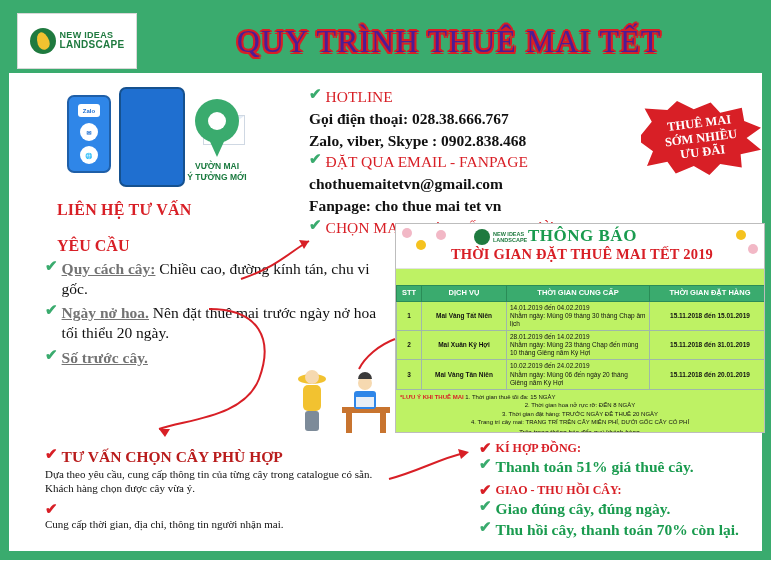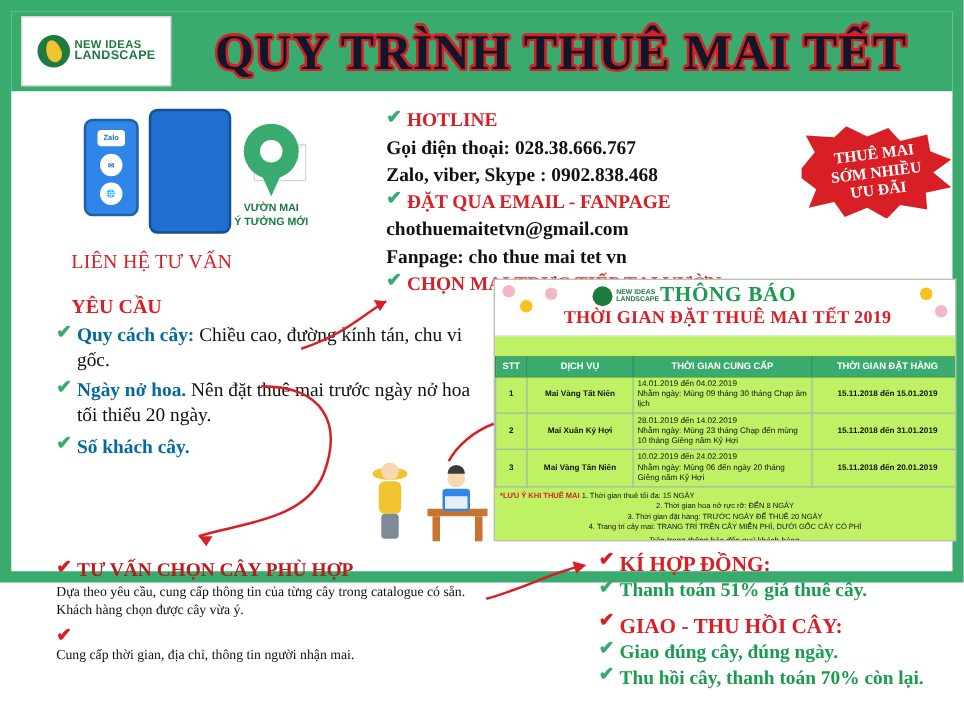--- a/index.html
+++ b/index.html
@@ -3,21 +3,21 @@
 <meta charset="utf-8">
 <style>
   html,body{margin:0;padding:0;}
   body{
     width:771px;height:574px;
     font-family:"Liberation Serif", serif;
     background:#ffffff;
     overflow:hidden;
   }
   .page{
-    position:relative;width:771px;height:466px;
+    position:relative;width:771px;height:560px;
     box-sizing:border-box;
     border:9px solid #3aab6e;
     background:#ffffff;
   }
   
   .header{
     position:absolute;left:0;top:0;width:753px;height:64px;
     background:#3aab6e;
   }
   .logo-box{
@@ -35,32 +35,32 @@
     background:#f2c230;border-radius:50% 50% 50% 50%/60% 60% 40% 40%;
     transform:rotate(-18deg);
   }
   .logo-text{font-family:"Liberation Sans",sans-serif;line-height:1.05;}
   .logo-text .l1{font-size:9px;font-weight:bold;color:#1f7a3f;letter-spacing:.3px;}
   .logo-text .l2{font-size:10px;font-weight:bold;color:#1f7a3f;letter-spacing:.3px;}
   .main-title{
     position:absolute;left:140px;top:8px;width:600px;height:48px;
     display:flex;align-items:center;justify-content:center;
     font-family:"Liberation Serif",serif;
-    font-size:40px;font-weight:bold;color:#0f172a;
+    font-size:32px;font-weight:normal;color:#4c1d95;
     letter-spacing:1px;
     text-shadow:
       -1.5px -1.5px 0 #d81f26, 1.5px -1.5px 0 #d81f26,
       -1.5px 1.5px 0 #d81f26, 1.5px 1.5px 0 #d81f26,
       0 2px 0 #d81f26, 2px 0 0 #d81f26, -2px 0 0 #d81f26, 0 -2px 0 #d81f26;
   }
   
   .tick{color:#3aab6e;font-weight:bold;font-size:15px;line-height:1;margin-right:4px;}
   .tick.red{color:#d81f26;}
   .row{display:flex;align-items:flex-start;}
-  .grn{color:#0369a1;}
+  .grn{color:#737373;text-decoration:underline;}
   .red{color:#d81f26;}
   .blk{color:#111111;}
   .b{font-weight:bold;}
   
   .phones{position:absolute;left:40px;top:78px;width:200px;height:110px;}
   .phone{
     position:absolute;border-radius:7px;background:#1f6fd0;
   }
   .phone.small{left:18px;top:8px;width:40px;height:74px;background:#2f86e8;border:2px solid #1f5fa8;}
   .phone.big{left:70px;top:0px;width:62px;height:96px;background:#1f6fd0;border:2px solid #15518f;}
@@ -94,26 +94,26 @@
     border-left:10px solid transparent;border-right:10px solid transparent;
     border-top:22px solid #3aab6e;
   }
   .pin-caption{
     position:absolute;left:122px;top:74px;width:92px;text-align:center;
     font-family:"Liberation Sans",sans-serif;font-size:8.5px;font-weight:bold;color:#1a7a3f;
     line-height:1.25;
   }
   .lienhe{
     position:absolute;left:48px;top:192px;
-    font-size:16px;font-weight:normal;color:#d81f26;letter-spacing:.2px;
+    font-size:16px;font-weight:bold;color:#d81f26;letter-spacing:.2px;
   }
   
   .contact{position:absolute;left:300px;top:78px;width:330px;}
   .contact .line{margin-bottom:2px;font-size:15.5px;line-height:1.28;}
-  .contact .head{font-weight:bold;color:#d81f26;font-size:15.5px;text-align:center;}
+  .contact .head{font-weight:normal;color:#d81f26;font-size:15.5px;text-align:center;}
   .contact .body{font-weight:bold;color:#111;font-size:15.5px;}
   
   .burst{
     position:absolute;left:632px;top:92px;width:120px;height:74px;
   }
   .burst-bg{
     position:absolute;inset:0;background:#d81f26;
     clip-path:polygon(0% 46%,9% 28%,3% 10%,22% 12%,30% 0%,44% 11%,58% 2%,66% 16%,84% 9%,86% 27%,100% 36%,88% 50%,100% 66%,83% 72%,84% 90%,66% 85%,57% 100%,44% 88%,29% 98%,22% 82%,5% 88%,10% 68%,0% 56%);
   }
   .burst-txt{
@@ -180,21 +180,21 @@
   }
   
   .people{position:absolute;left:275px;top:352px;width:115px;height:90px;}
   
   .bl{position:absolute;left:36px;top:438px;width:340px;font-size:15.5px;line-height:1.3;}
   .bl .head{font-weight:bold;color:#b91c1c;font-size:15.5px;}
   .bl .sub{color:#111;font-size:11px;}
   .bl .blk2{margin-bottom:6px;}
   
   .br{position:absolute;left:470px;top:432px;width:290px;font-size:15.5px;line-height:1.32;}
-  .br .head{font-weight:bold;color:#d81f26;font-size:17px;}
+  .br .head{font-weight:bold;color:#d81f26;font-size:12px;}
   .br .item{color:#1a9b4f;font-weight:bold;font-size:15.5px;}
   
   svg.overlay{position:absolute;left:0;top:0;width:753px;height:556px;pointer-events:none;}
 </style>
 </head>
 <body>
 
 <div class="page">
 
   <div class="header">
@@ -267,21 +267,21 @@
       <span><span class="grn b">Quy cách cây:</span>
       <span class="blk">Chiều cao, đường kính tán, chu vi gốc.</span></span>
     </div>
     <div class="item row">
       <span class="tick">✔</span>
       <span><span class="grn b">Ngày nở hoa.</span>
       <span class="blk">Nên đặt thuê mai trước ngày nở hoa tối thiểu 20 ngày.</span></span>
     </div>
     <div class="item row">
       <span class="tick">✔</span>
-      <span class="grn b">Số khách cây.</span>
+      <span class="grn b">Số trước cây.</span>
     </div>
   </div>
 
   <div class="panel">
     <div class="panel-head">
       <div class="blossom" style="left:6px;top:4px;"></div>
       <div class="blossom y" style="left:20px;top:16px;"></div>
       <div class="blossom" style="left:40px;top:6px;"></div>
       <div class="blossom y" style="left:340px;top:6px;"></div>
       <div class="blossom" style="left:352px;top:20px;"></div>

